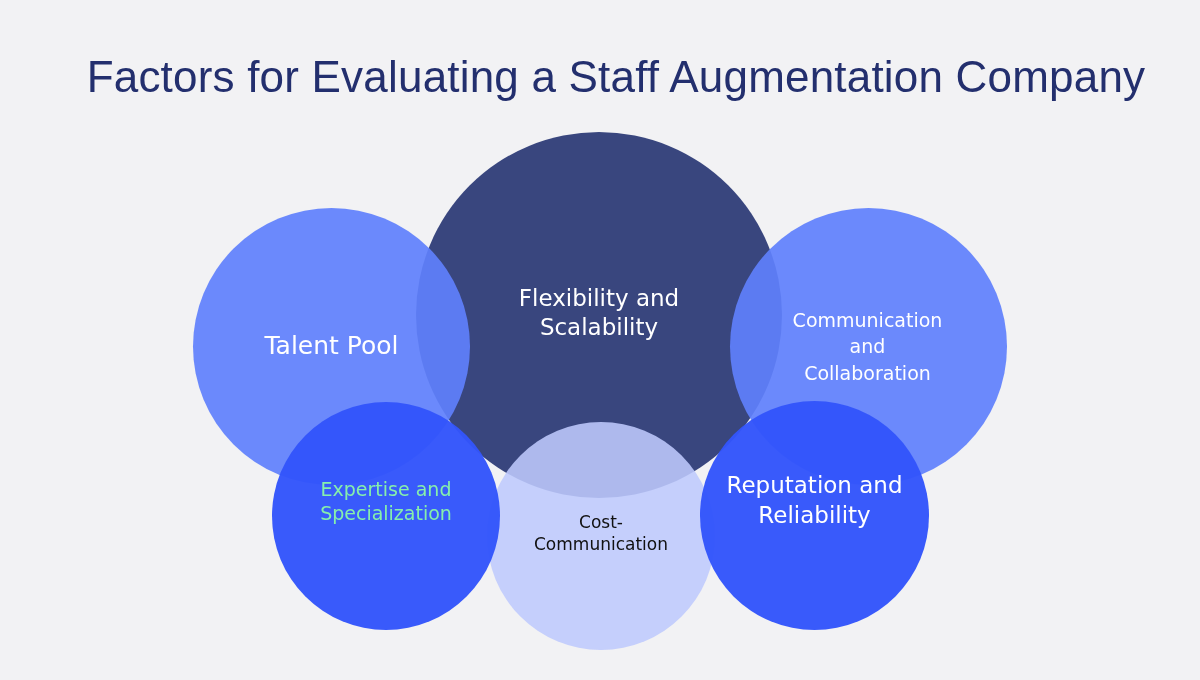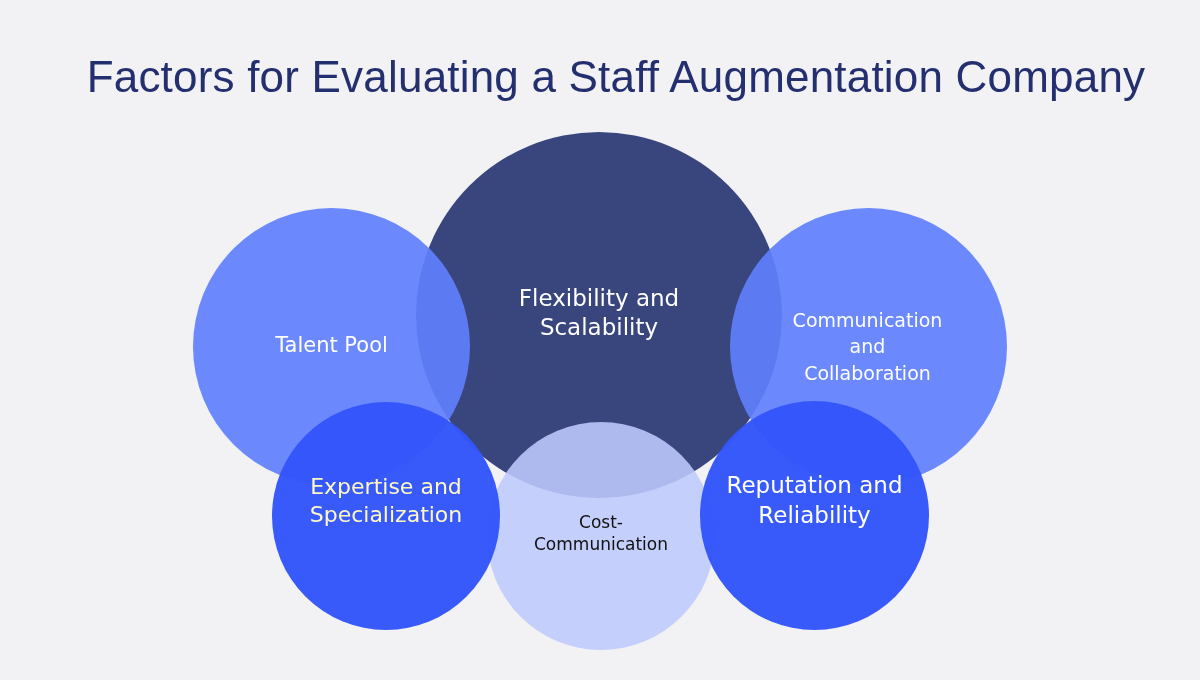--- a/index.html
+++ b/index.html
@@ -26,30 +26,30 @@
   .label {
     font-family: "DejaVu Sans", sans-serif;
     font-weight: 400;
     line-height: 1.28;
     white-space: pre-line;
   }
   #c-flex { left: 416px; top: 132px; width: 366px; height: 366px; background: #39467E; z-index: 1; }
   #c-flex .label { font-size: 23px; color: #FFFFFF; margin-top: -4px; }
 
   #c-talent { left: 193px; top: 208px; width: 277px; height: 277px; background: rgba(96,128,252,0.92); z-index: 2; }
-  #c-talent .label { font-size: 21px; color: #FFFFFF; margin-top: -2px; }
+  #c-talent .label { font-size: 25px; color: #FFFFFF; margin-top: -2px; }
 
   #c-comm { left: 730px; top: 208px; width: 277px; height: 277px; background: rgba(96,128,252,0.92); z-index: 2; }
   #c-comm .label { font-size: 19px; color: #FFFFFF; line-height: 1.4; margin-left: -2px; }
 
   #c-cost { left: 487px; top: 422px; width: 228px; height: 228px; background: rgba(190,202,253,0.88); z-index: 3; }
   #c-cost .label { font-size: 17px; color: #111111; margin-top: -4px; }
 
   #c-expert { left: 272px; top: 402px; width: 228px; height: 228px; background: rgba(51,85,251,0.97); z-index: 4; }
-  #c-expert .label { font-size: 22px; color: #fef9c3; margin-top: -30px; }
+  #c-expert .label { font-size: 19px; color: #86efac; margin-top: -30px; }
 
   #c-rep { left: 700px; top: 401px; width: 229px; height: 229px; background: rgba(51,85,251,0.97); z-index: 4; }
   #c-rep .label { font-size: 23px; color: #FFFFFF; margin-top: -30px; }
 </style>
 </head>
 <body>
 
 <h1 class="title">Factors for Evaluating a Staff Augmentation Company</h1>
 
 <div class="circle" id="c-flex">

